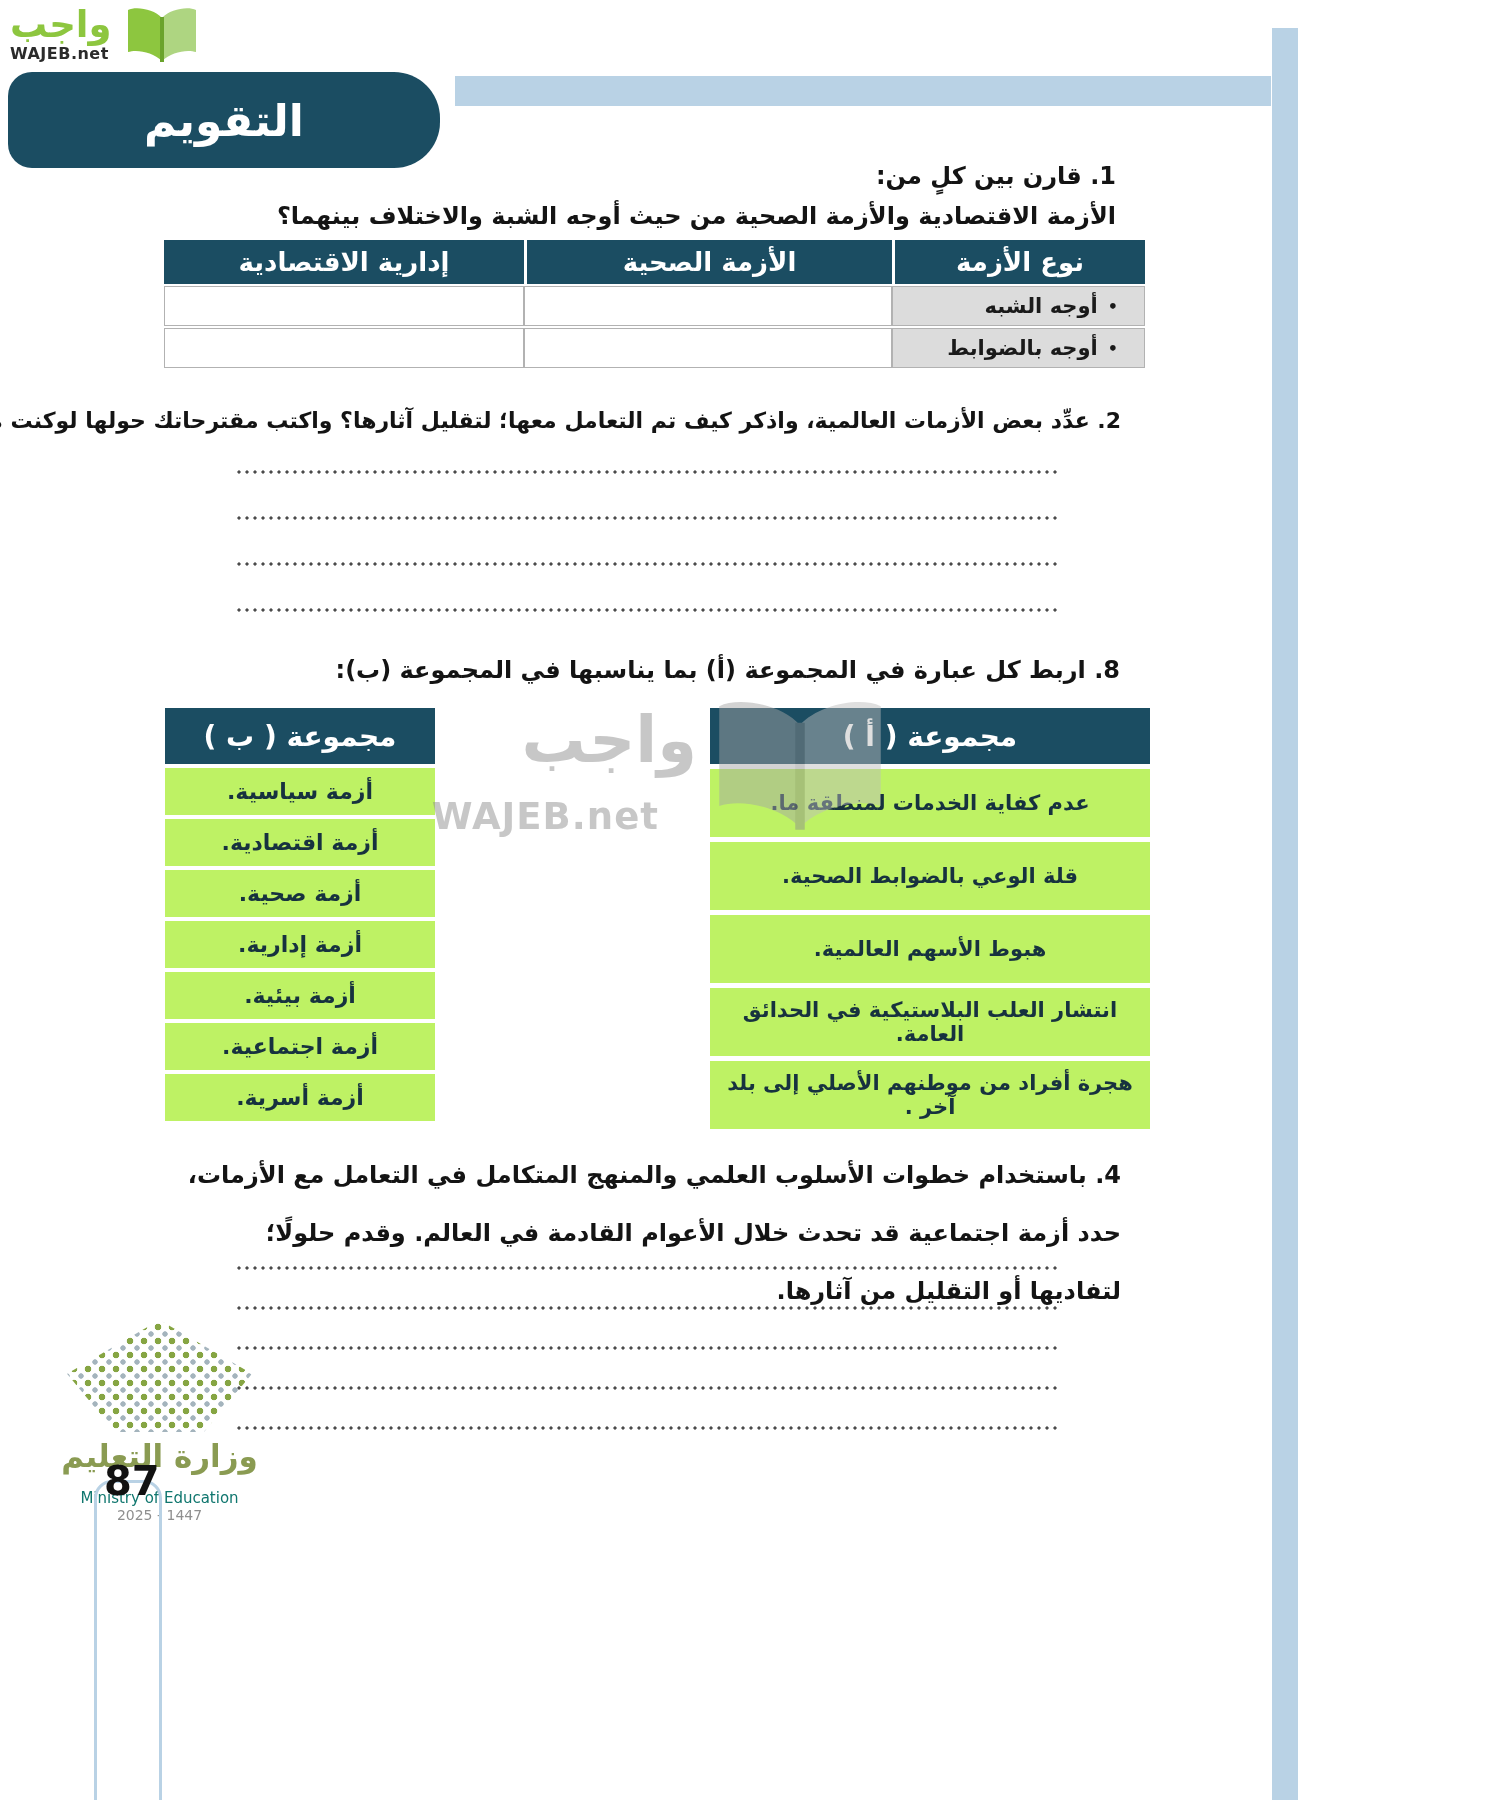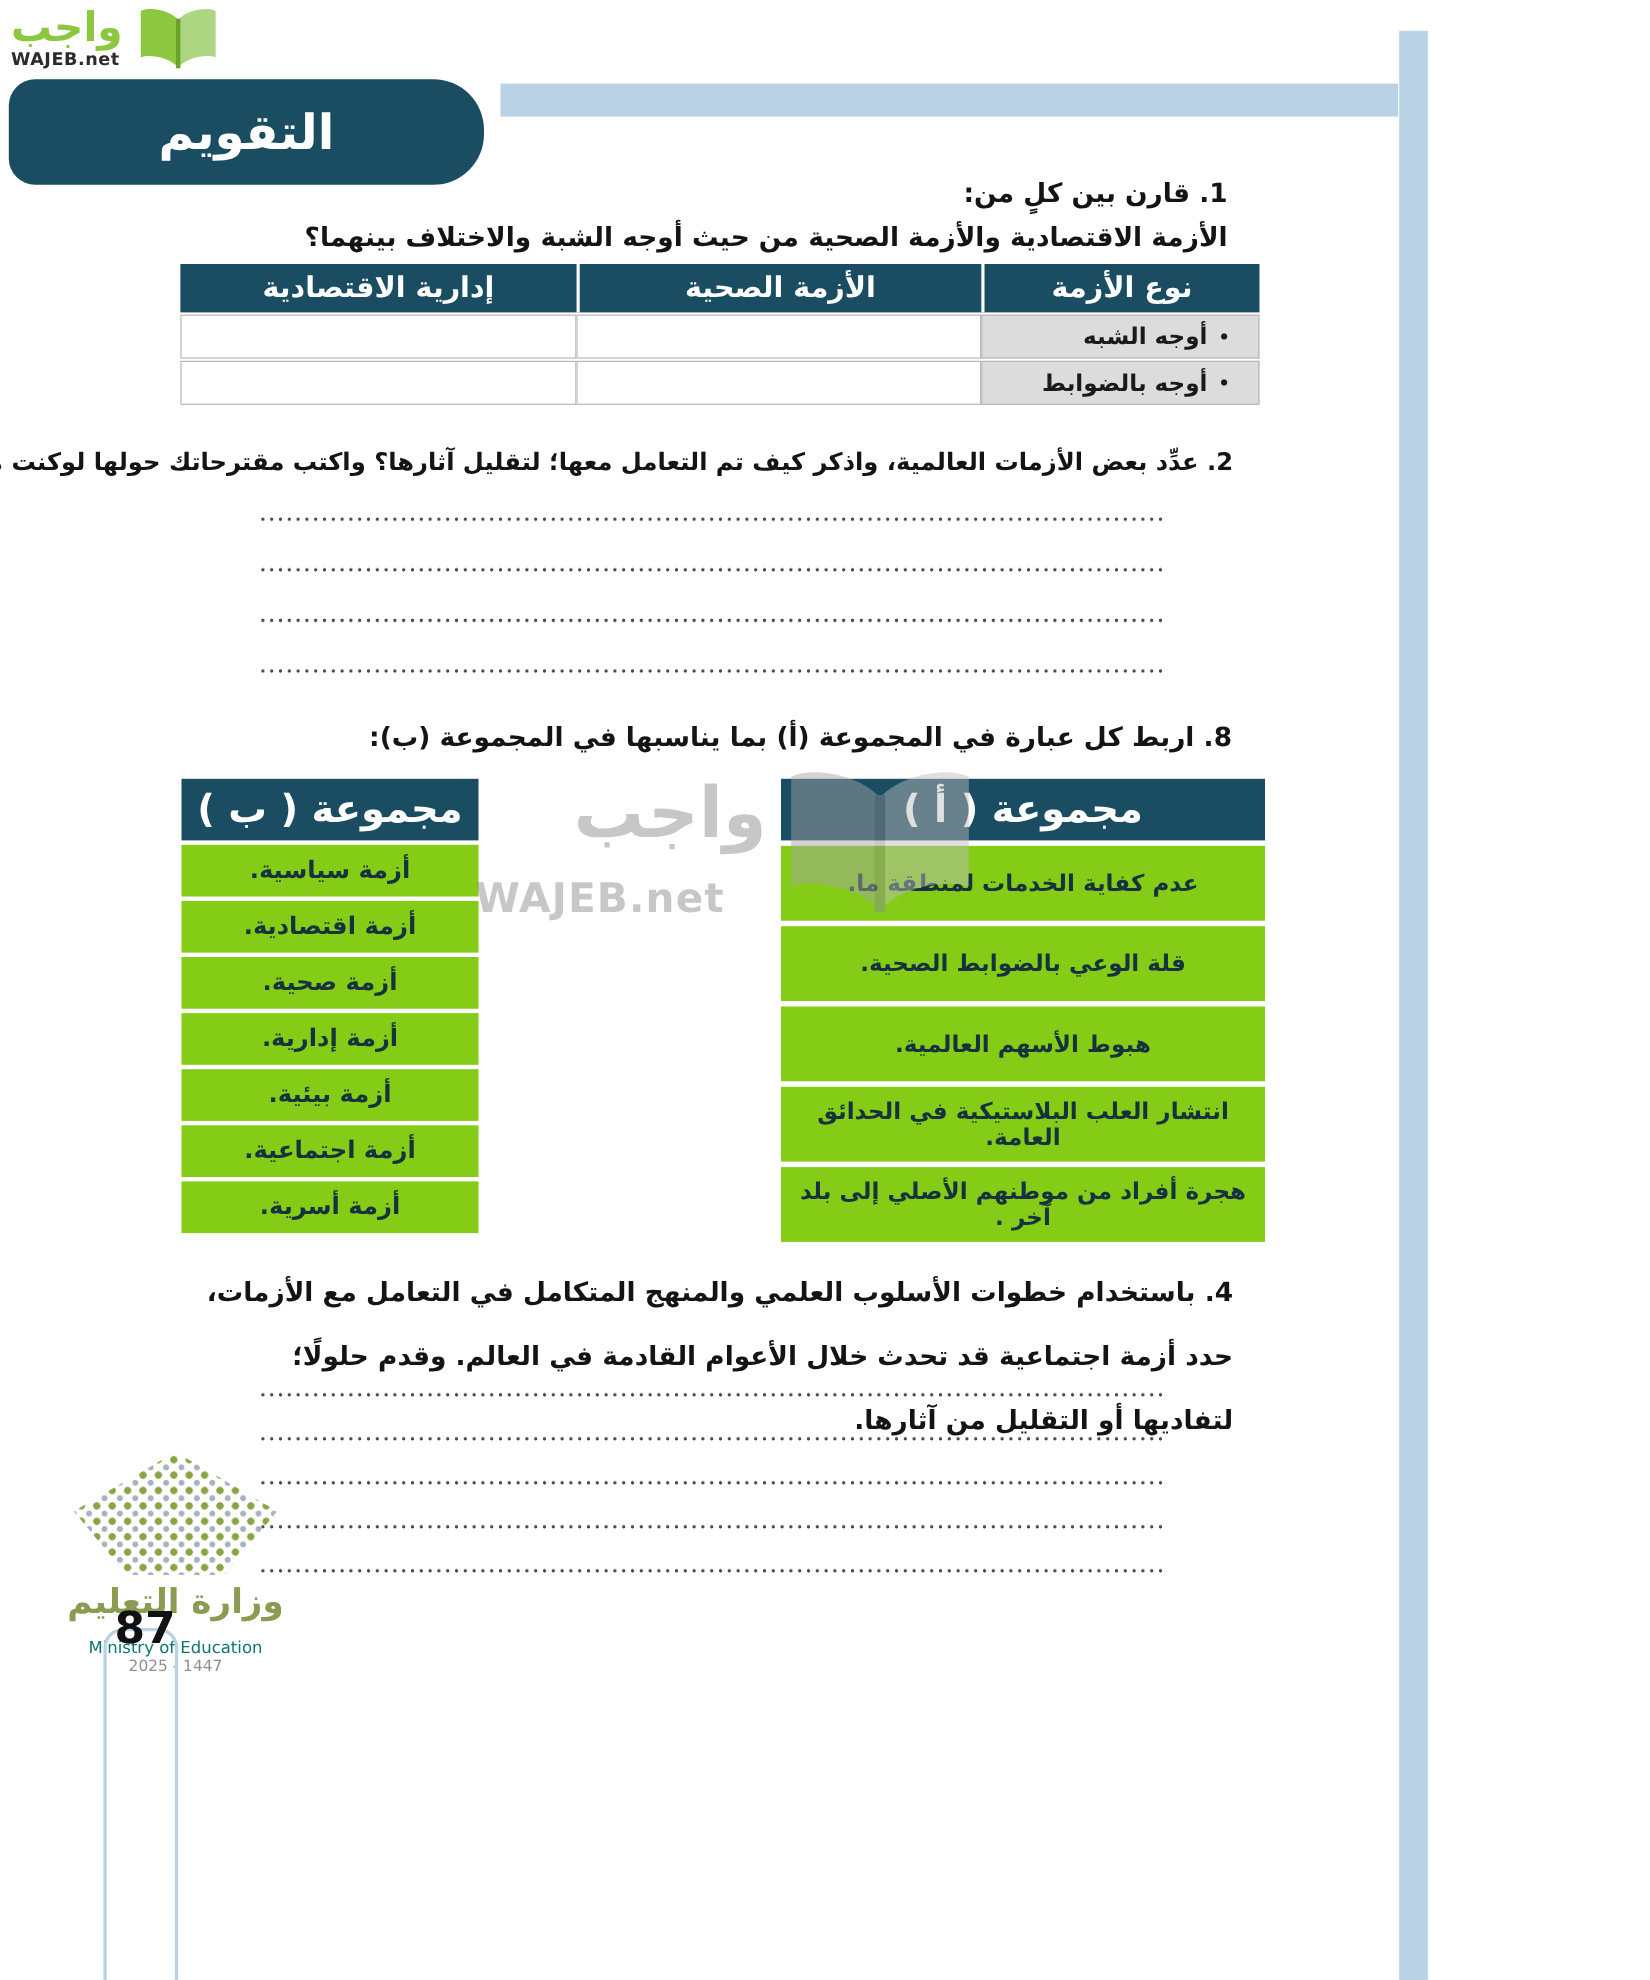--- a/index.html
+++ b/index.html
@@ -49,23 +49,23 @@
 
   
   .dots { position:absolute; left:235px; width:826px; }
   .dots-1 { top:428px; } .dots-2 { top:1230px; }
   .dotline { background-image:radial-gradient(circle, #4a4a4a 1.4px, transparent 1.8px);
              background-size:8px 4px; background-repeat:repeat-x; background-position:left bottom; }
   .dots-1 .dotline { height:46px; } .dots-2 .dotline { height:40px; }
 
   
   .mt { position:absolute; display:flex; flex-direction:column; }
-  .mt .mth { background:#1b4d62; color:#fff; font-weight:bold; font-size:35px; height:56px;
+  .mt .mth { background:#1b4d62; color:#fff; font-weight:bold; font-size:28px; height:56px;
              display:flex; align-items:center; justify-content:center; direction:rtl; flex:none; }
-  .mt .mtr { background:#84cc16; font-weight:bold; color:#17323f; display:flex; align-items:center;
+  .mt .mtr { background:#bef264; font-weight:bold; color:#17323f; display:flex; align-items:center;
              justify-content:center; text-align:center; direction:rtl; flex:none; }
   .mt-a { left:710px; top:708px; width:440px; gap:5px; }
   .mt-a .mtr { height:68px; font-size:21px; padding:0 10px; box-sizing:border-box; }
   .mt-b { left:165px; top:708px; width:270px; gap:4px; }
   .mt-b .mtr { height:47px; font-size:22px; }
 
   
   .watermark { position:absolute; left:430px; top:695px; width:465px; height:175px;
                opacity:.48; z-index:5; pointer-events:none; }
   .wm-book { position:absolute; right:0; top:0; }

